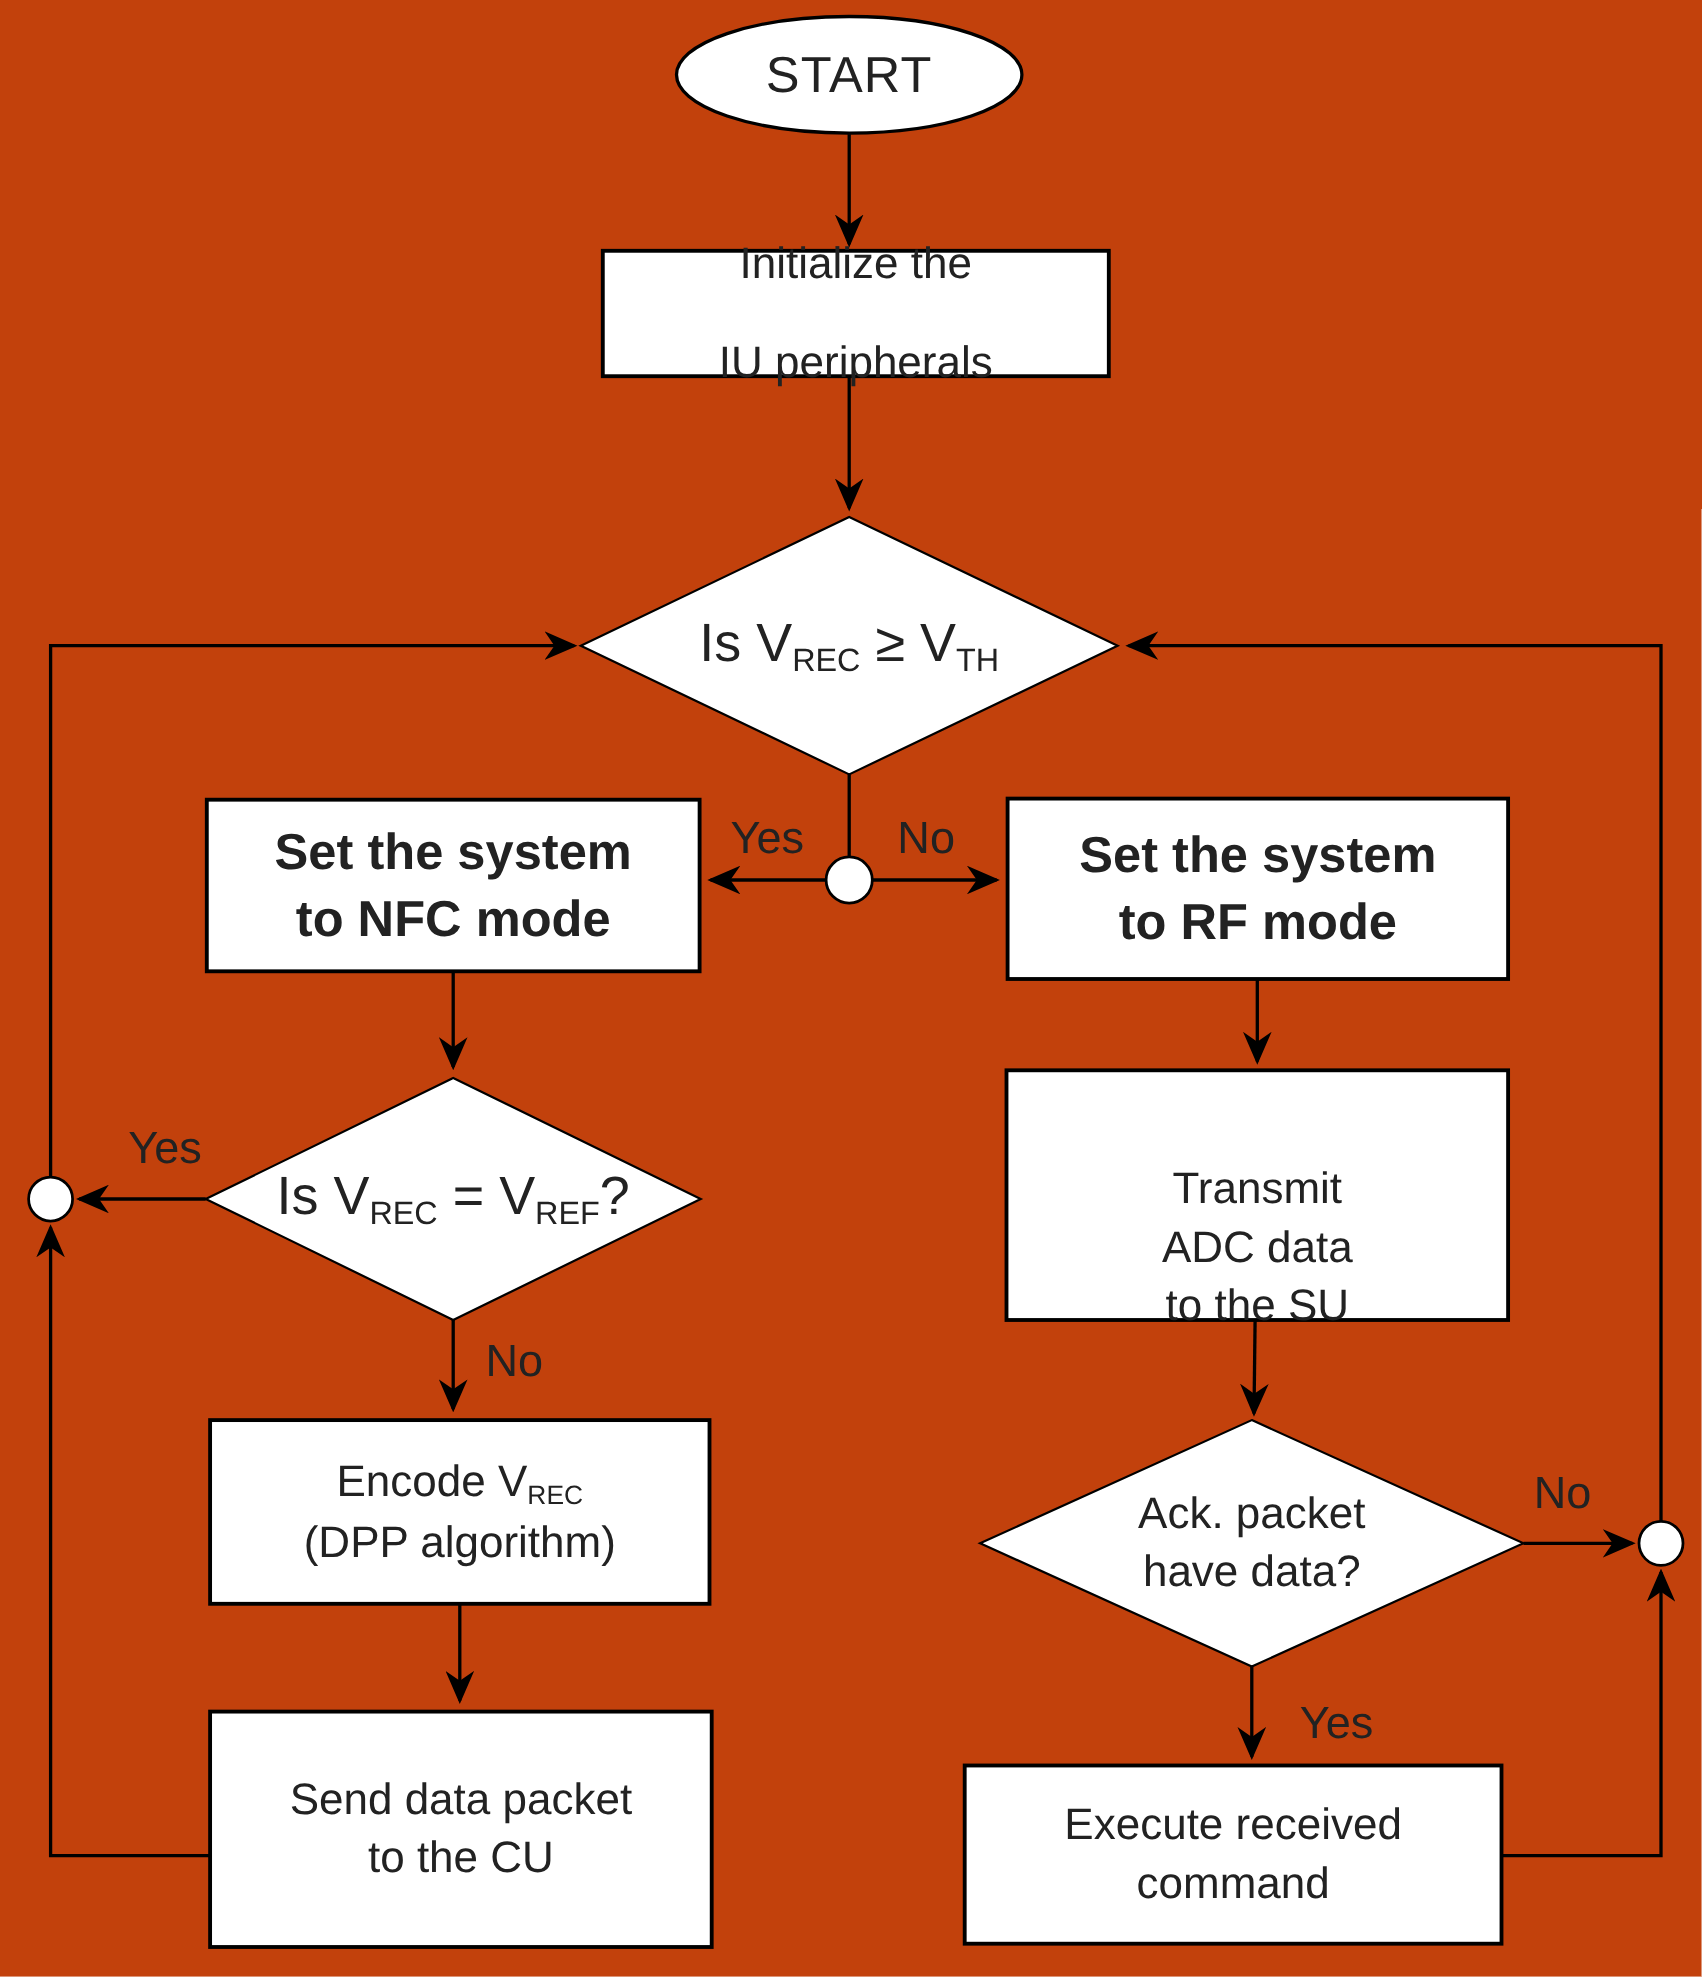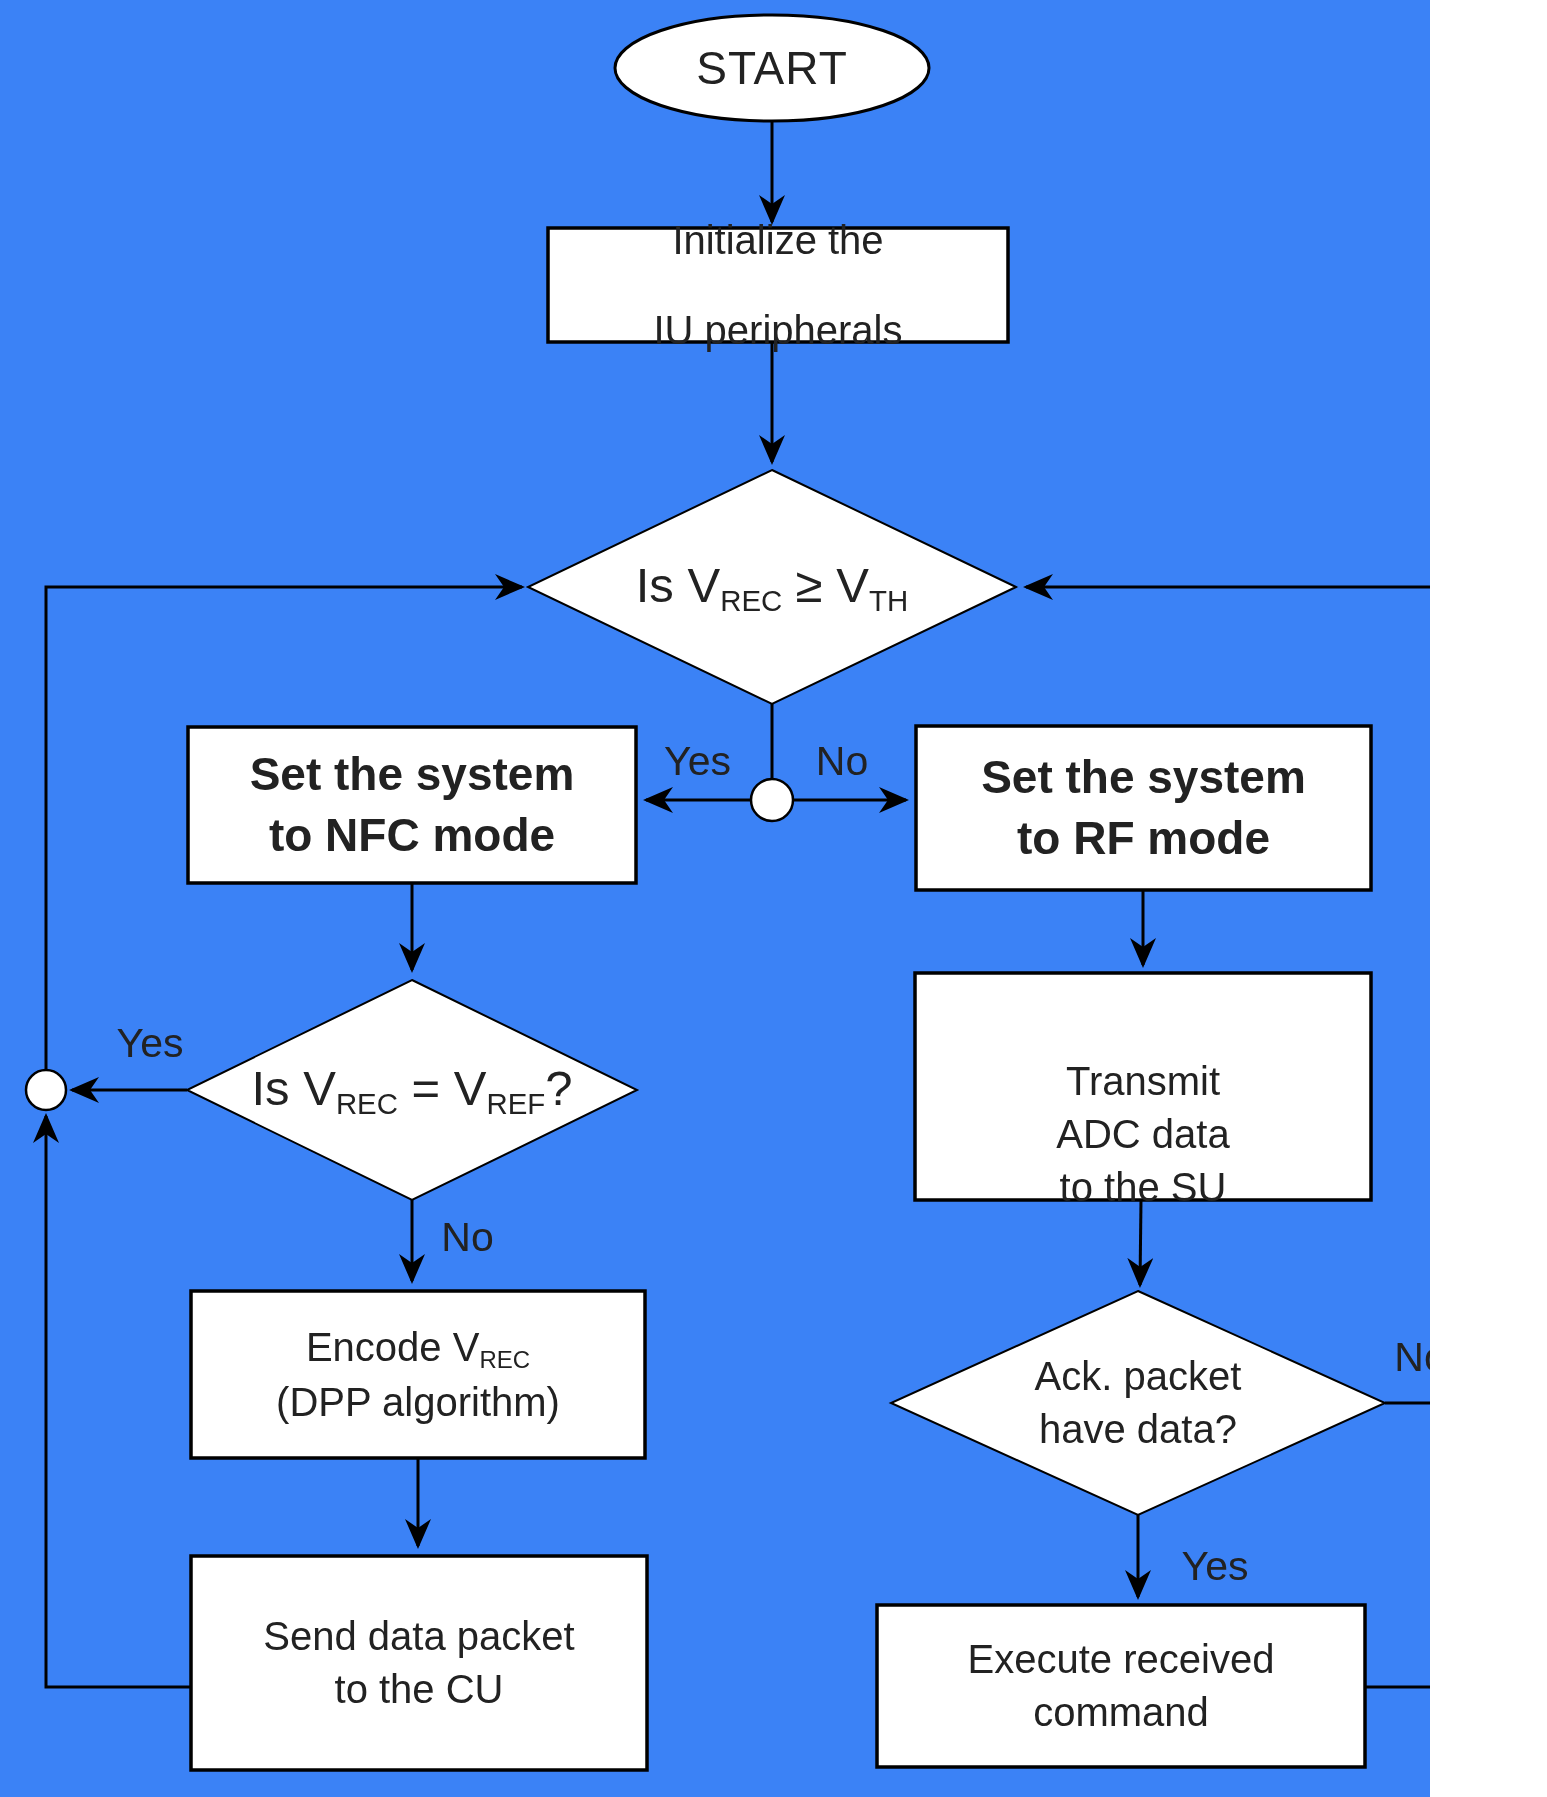--- a/index.html
+++ b/index.html
@@ -1,20 +1,20 @@
 <!DOCTYPE html>
 <html><head>
 <meta charset="utf-8">
 <style>
   html,body{margin:0;padding:0;background:#ffffff;}
   .stage{
     position:relative;
-    width:1430px;
+    width:1547px;
     height:1797px;
-    background:#3b82f6;
+    background:#c2410c;
     font-family:"Liberation Sans", sans-serif;
     color:#222222;
     overflow:hidden;
   }
   .stage svg{position:absolute;left:0;top:0;}
   .nlabel{
     position:absolute;
     display:flex;
     flex-direction:column;
     align-items:center;

